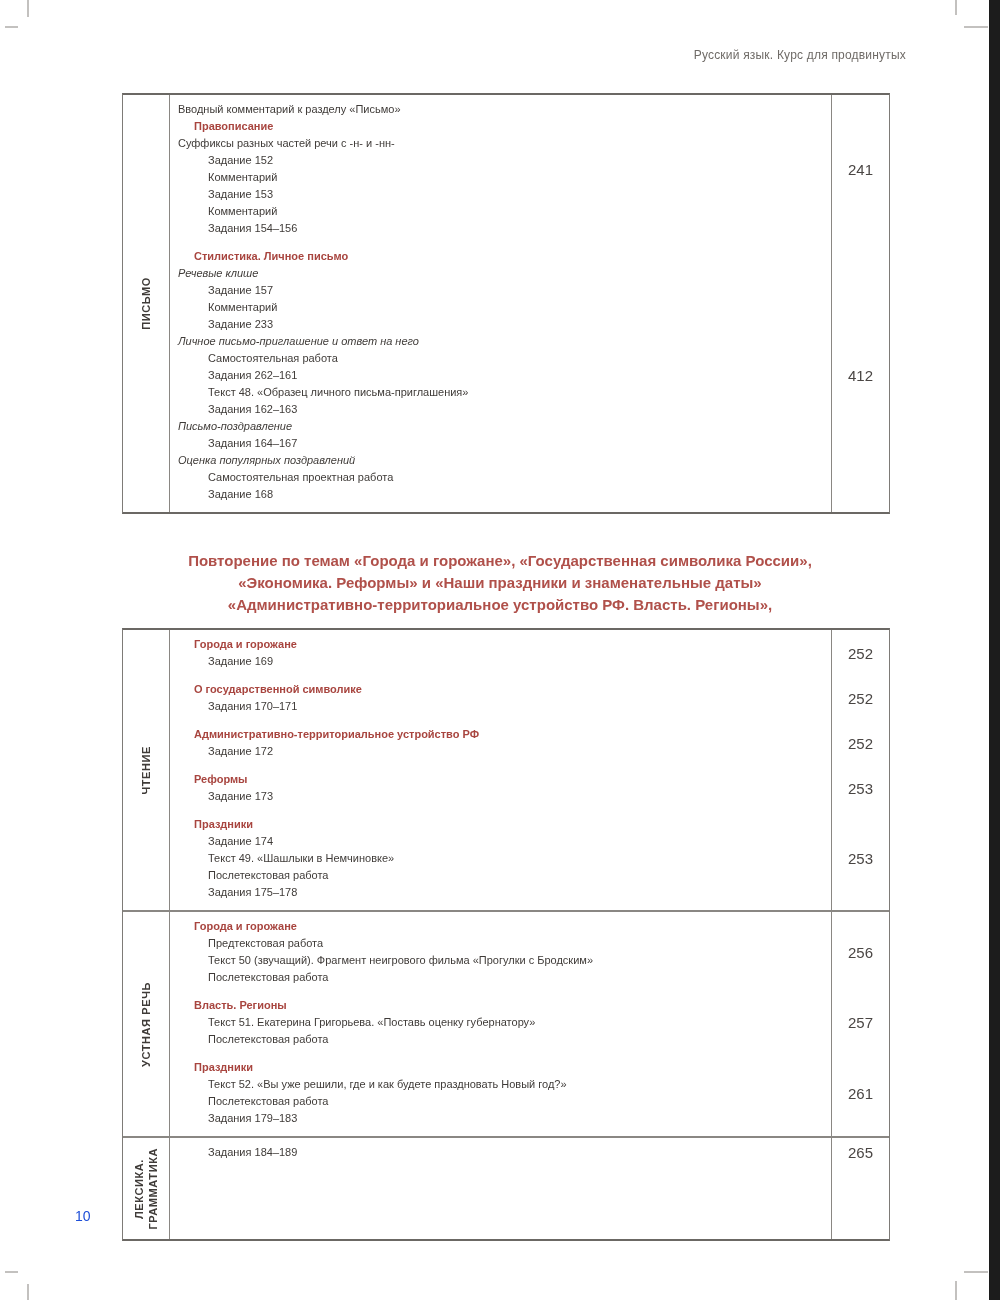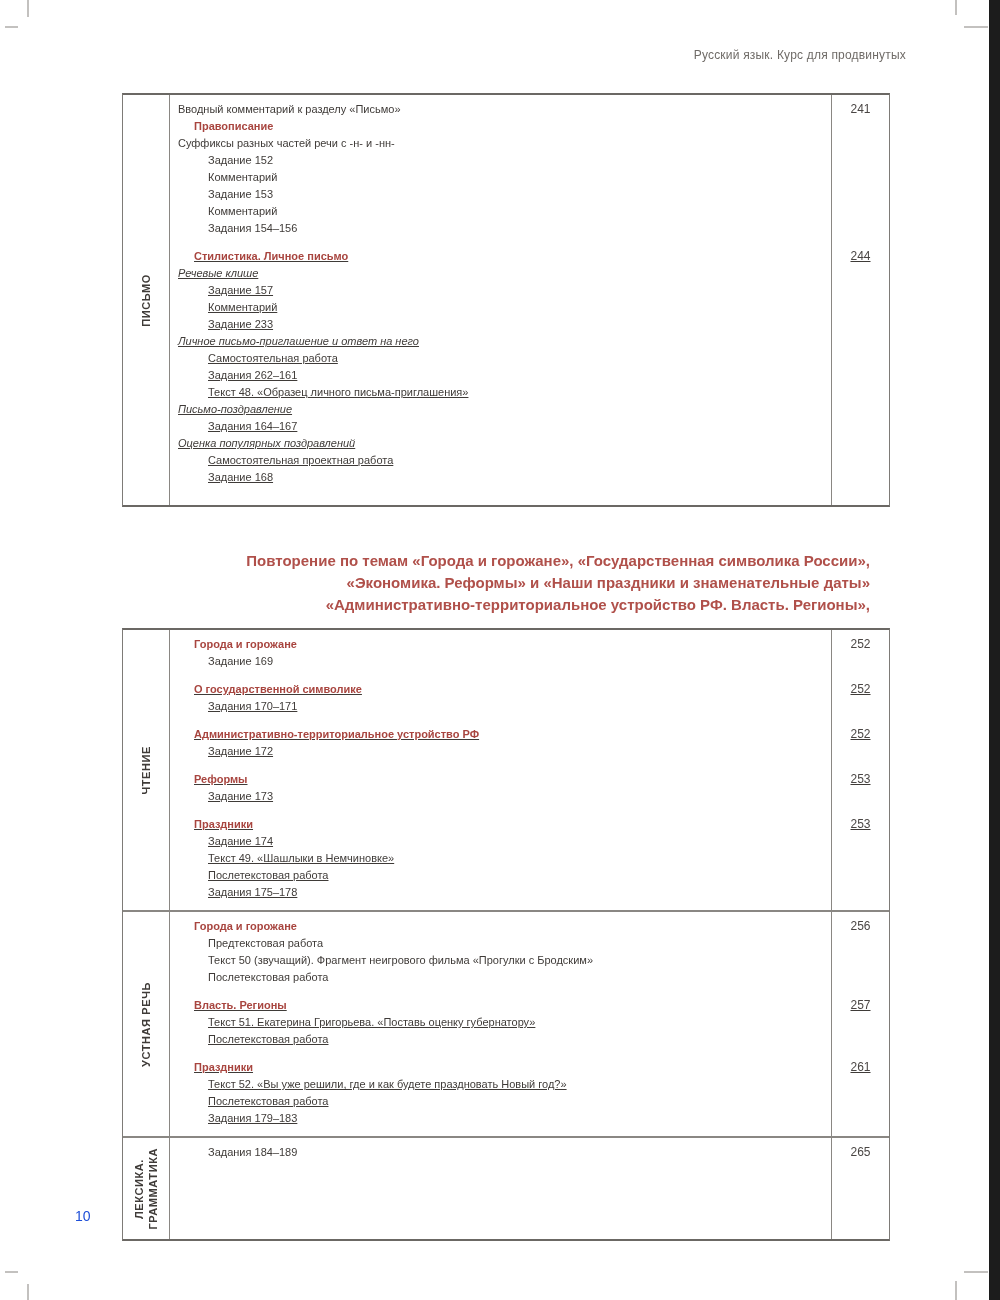--- a/index.html
+++ b/index.html
@@ -15,21 +15,21 @@
 
   
   .running-head {
     position:absolute; top:48px; right:94px;
     font-size:12px; color:#6f6b67; letter-spacing:0.2px;
   }
 
   
   .big-heading {
     position:absolute; top:550px; left:130px; width:740px;
-    text-align:right; font-weight:bold; font-size:15px; line-height:22px;
+    text-align:center; font-weight:bold; font-size:15px; line-height:22px;
     color:#b0504a;
   }
 
   
   .toc-table {
     position:absolute; left:122px; width:768px;
     border:1px solid #7e7b77; border-top:2px solid #6b6864; border-bottom:2px solid #6b6864;
     box-sizing:border-box; background:#fff;
   }
   #table-1 { top:93px; }
@@ -46,24 +46,24 @@
     writing-mode:vertical-rl; transform:rotate(180deg);
     font-weight:bold; font-size:11px; letter-spacing:0.6px; color:#3f3b38;
     white-space:nowrap;
   }
 
   .tbody { flex:1; position:relative; padding:6px 0 9px 8px; box-sizing:border-box; }
   .tbody::after {
     content:""; position:absolute; top:0; bottom:0; right:57px; width:1px; background:#8a8783;
   }
 
-  .group { display:flex; align-items:flex-start; }
-  .group + .group { margin-top:11px;text-decoration:underline; }
+  .group { display:flex; align-items:center; }
+  .group + .group { margin-top:11px; }
   .glines { flex:1; min-width:0; padding-right:66px; }
-  .gpage { width:57px; flex-shrink:0; text-align:center; font-size:12px; line-height:17px; color:#4a4644; }
+  .gpage { width:57px; flex-shrink:0; text-align:center; font-size:15px; line-height:17px; color:#4a4644; }
 
   .line { font-size:11px; line-height:17px; white-space:nowrap; }
   .line.ind { padding-left:30px; }
   .line.red { color:#a8453f; font-weight:bold;margin-left:16px; }
   .line.italic { font-style:italic; }
 
   .folio {
     position:absolute; left:75px; top:1208px;
     font-size:14px; color:#1d4ed8;
   }
@@ -106,27 +106,28 @@
           <div class="glines">
             <div class="line red">Стилистика. Личное письмо</div>
             <div class="line italic">Речевые клише</div>
             <div class="line ind">Задание 157</div>
             <div class="line ind">Комментарий</div>
             <div class="line ind">Задание 233</div>
             <div class="line italic">Личное письмо-приглашение и ответ на него</div>
             <div class="line ind">Самостоятельная работа</div>
             <div class="line ind">Задания 262–161</div>
             <div class="line ind">Текст 48. «Образец личного письма-приглашения»</div>
+            <div class="line ind">Задания 162–163</div>
             <div class="line italic">Письмо-поздравление</div>
             <div class="line ind">Задания 164–167</div>
             <div class="line italic">Оценка популярных поздравлений</div>
             <div class="line ind">Самостоятельная проектная работа</div>
             <div class="line ind">Задание 168</div>
           </div>
-          <div class="gpage">244</div>
+          <div class="gpage">412</div>
         </div>
       </div>
     </div>
   </div>
 
 <div class="big-heading">
   <div>Повторение по темам «Города и горожане», «Государственная символика России»,</div>
   <div>«Экономика. Реформы» и «Наши праздники и знаменательные даты»</div>
   <div>«Административно-территориальное устройство РФ. Власть. Регионы»,</div>
 </div>

